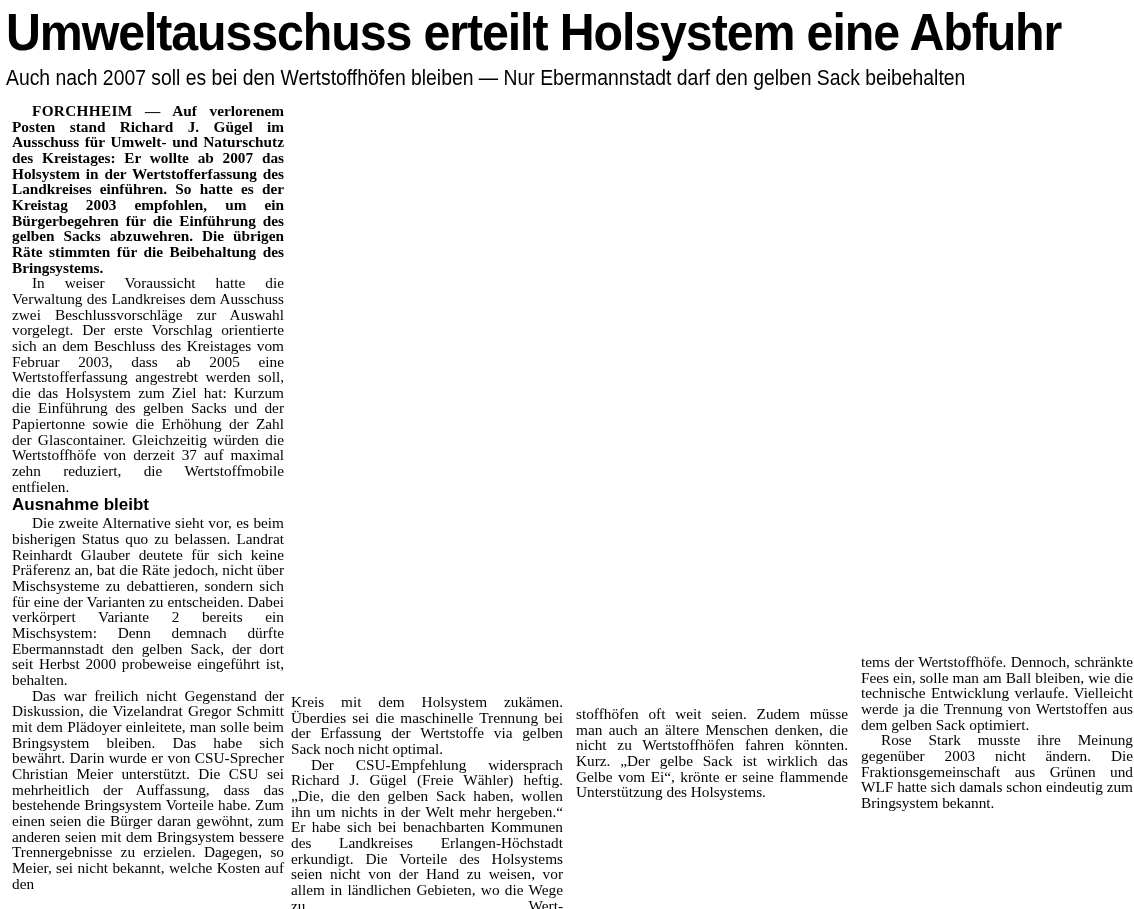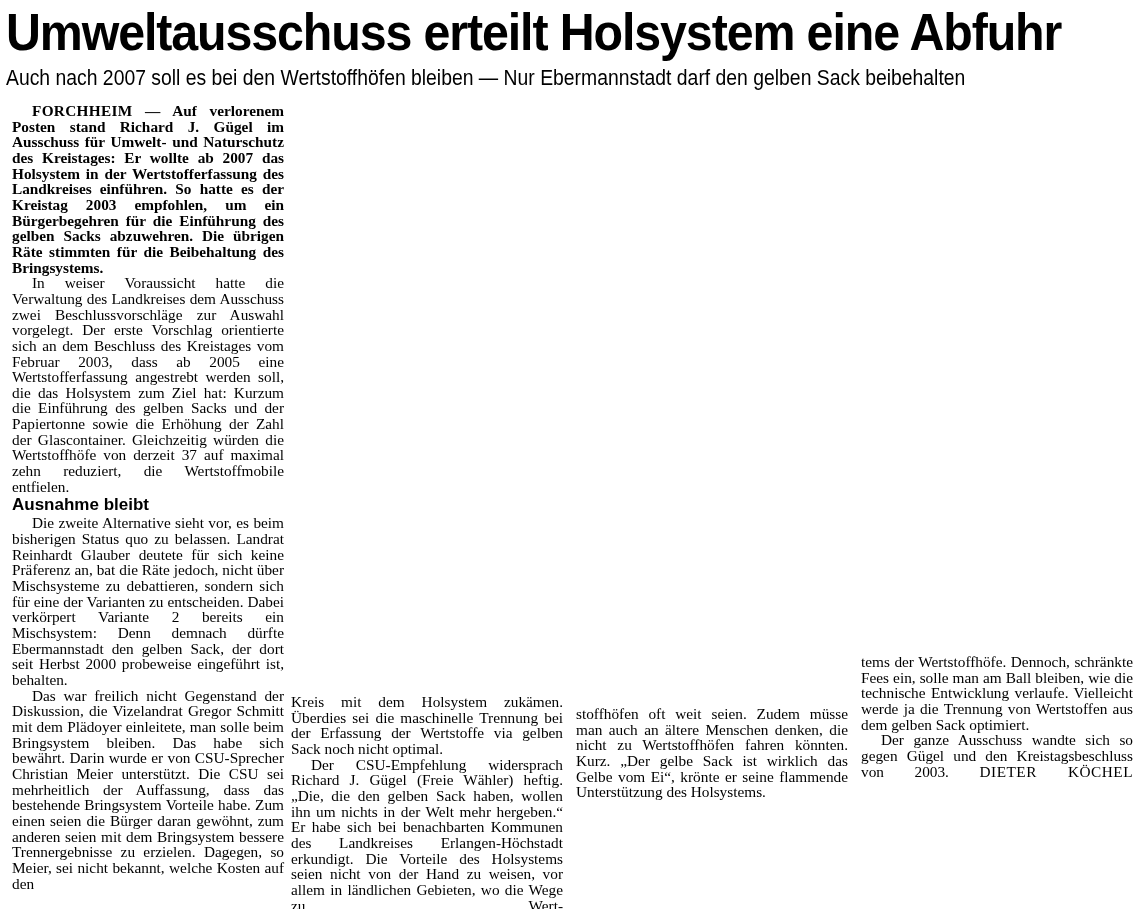--- a/index.html
+++ b/index.html
@@ -53,14 +53,14 @@
   <p class="noindent">Kreis mit dem Holsystem zukämen. Überdies sei die maschinelle Trennung bei der Erfassung der Wertstoffe via gelben Sack noch nicht optimal.</p>
   <p class="last-justify">Der CSU-Empfehlung widersprach Richard J. Gügel (Freie Wähler) heftig. „Die, die den gelben Sack haben, wollen ihn um nichts in der Welt mehr hergeben.“ Er habe sich bei benachbarten Kommunen des Landkreises Erlangen-Höchstadt erkundigt. Die Vorteile des Holsystems seien nicht von der Hand zu weisen, vor allem in ländlichen Gebieten, wo die Wege zu Wert-</p>
 </div>
 
 <div class="col" id="c3">
   <p class="noindent">stoffhöfen oft weit seien. Zudem müsse man auch an ältere Menschen denken, die nicht zu Wertstoffhöfen fahren könnten. Kurz. „Der gelbe Sack ist wirklich das Gelbe vom Ei“, krönte er seine flammende Unterstützung des Holsystems.</p>
 </div>
 
 <div class="col" id="c4">
   <p class="noindent">tems der Wertstoffhöfe. Dennoch, schränkte Fees ein, solle man am Ball bleiben, wie die technische Entwicklung verlaufe. Vielleicht werde ja die Trennung von Wertstoffen aus dem gelben Sack optimiert.</p>
-  <p class="last-justify"><span>Der ganze Ausschuss wandte sich so gegen Gügel und den Kreistagsbeschluss von 2003.</span> <span class="author">DIETER KÖCHEL</span></p>
+  <p>Rose Stark musste ihre Meinung gegenüber 2003 nicht ändern. Die Fraktionsgemeinschaft aus Grünen und WLF hatte sich damals schon eindeutig zum Bringsystem bekannt.</p>
 </div>
 
 </body></html>

